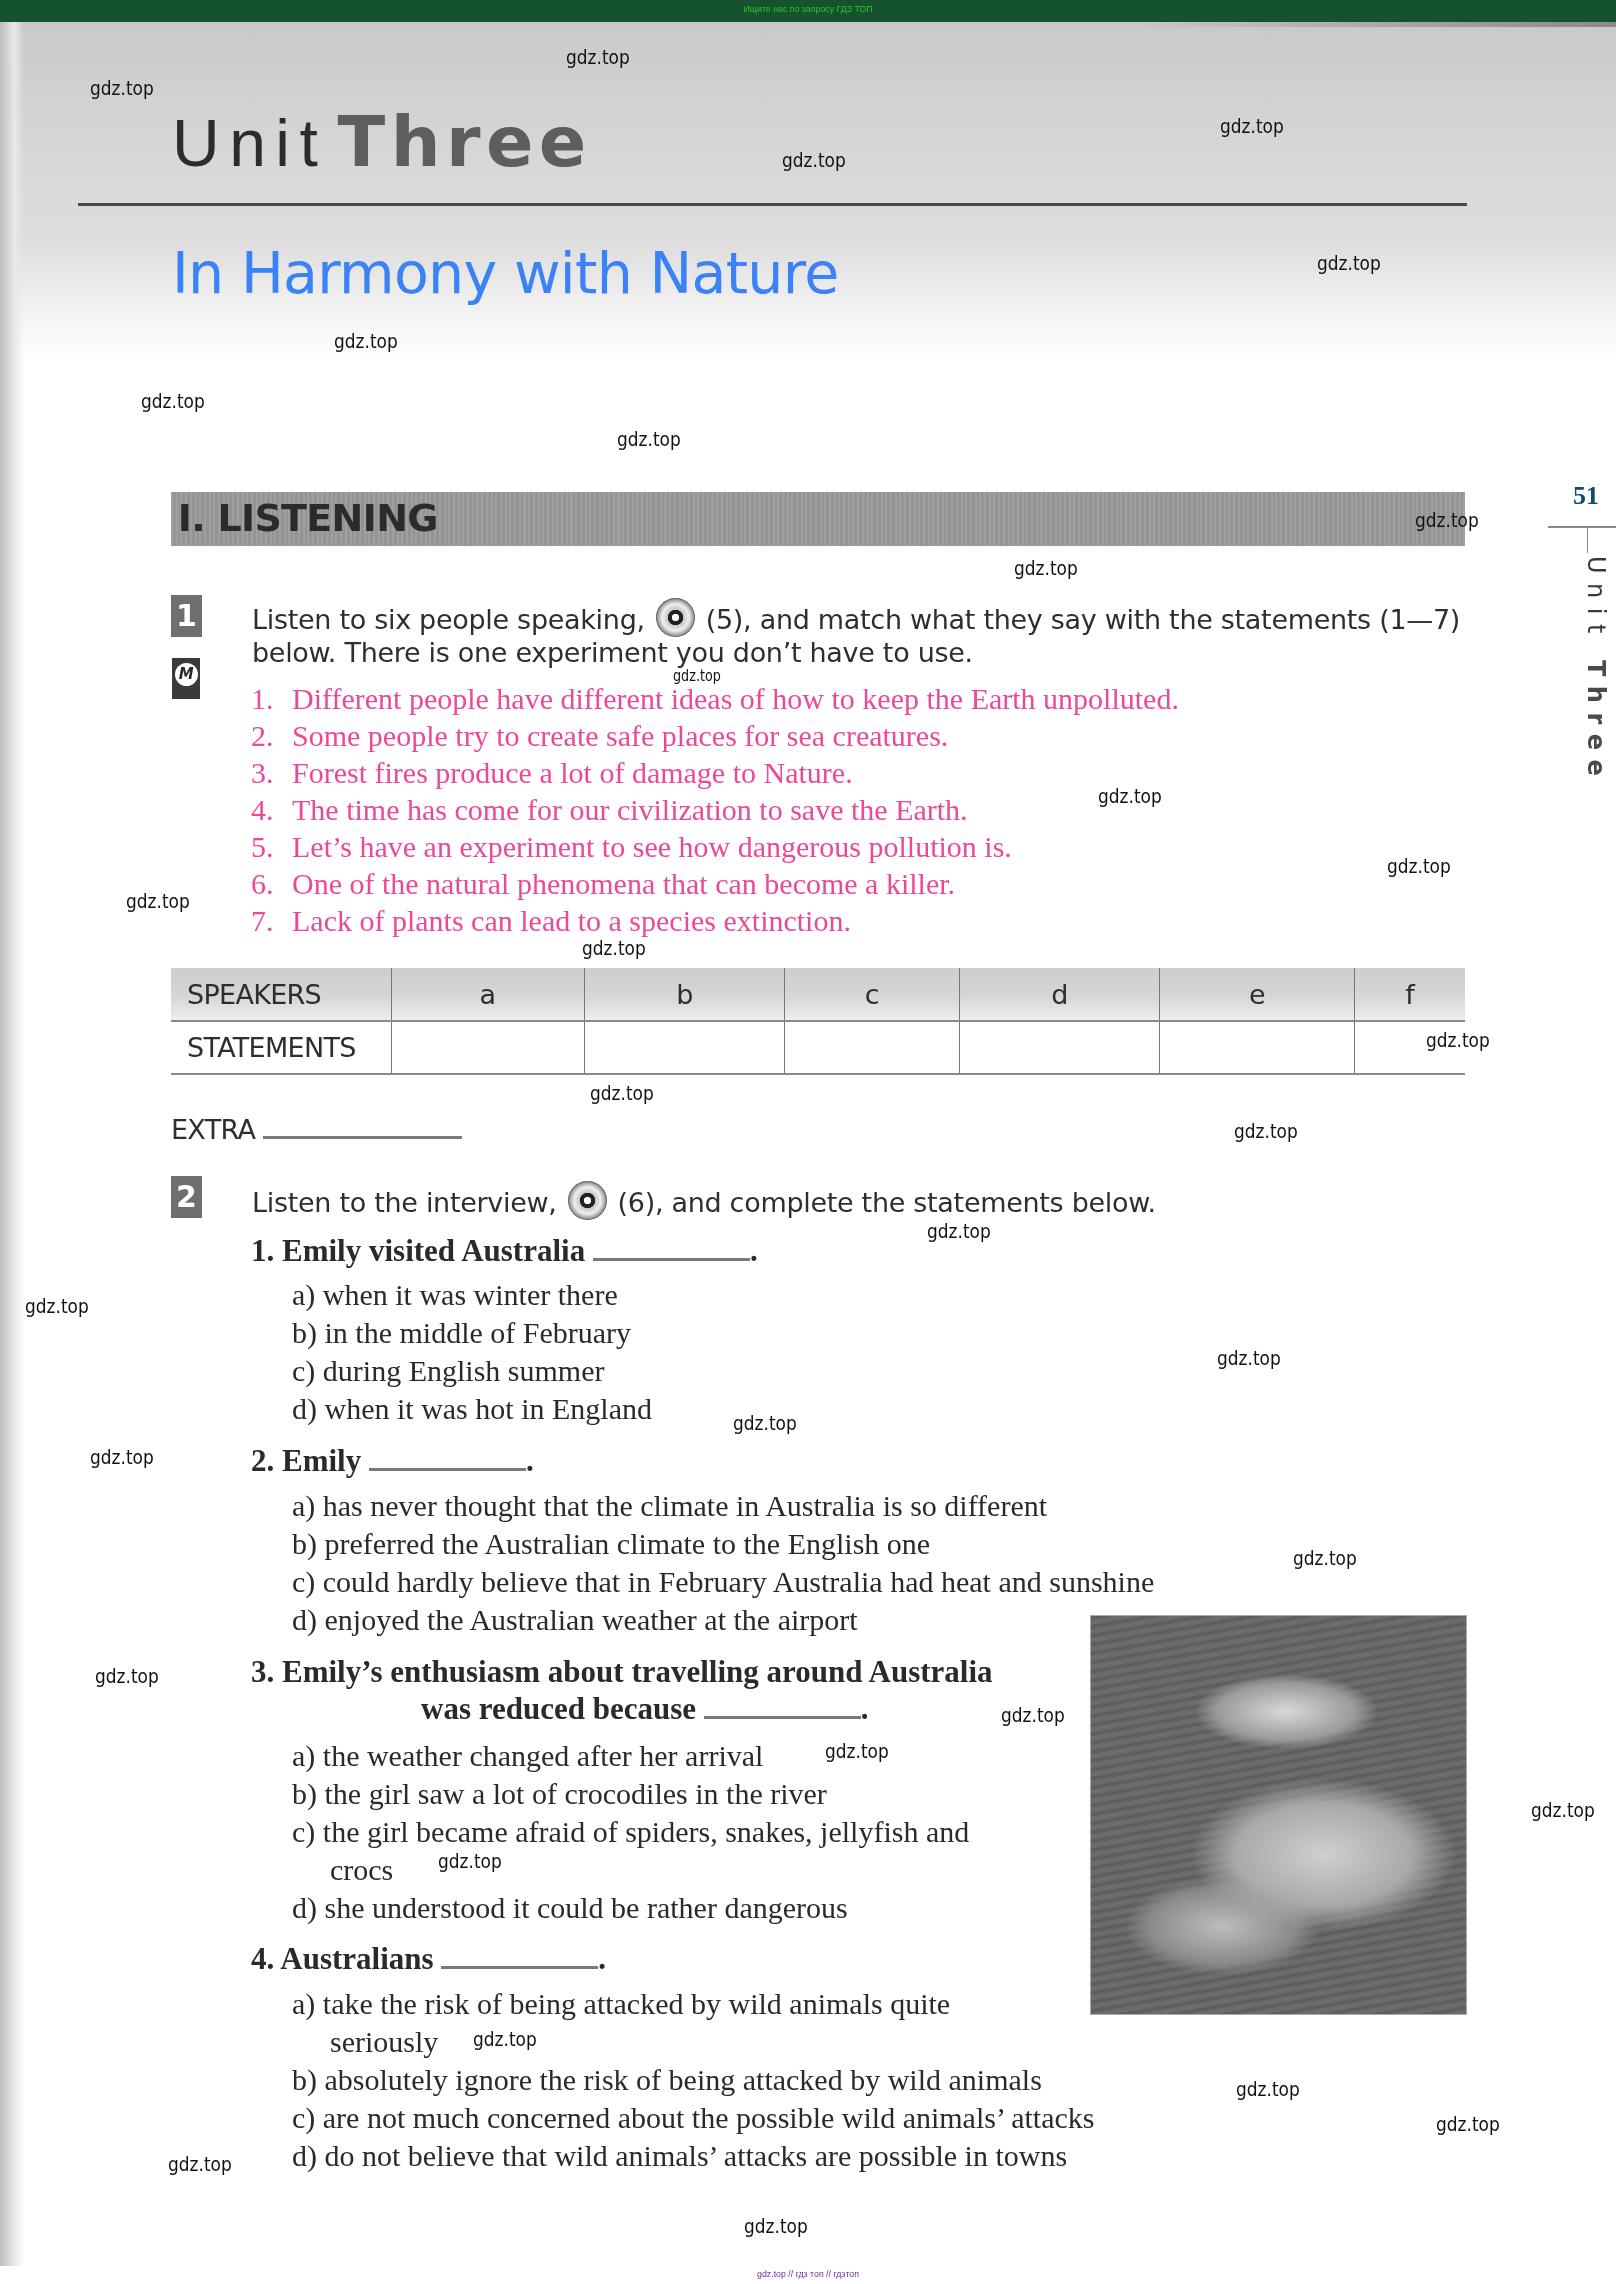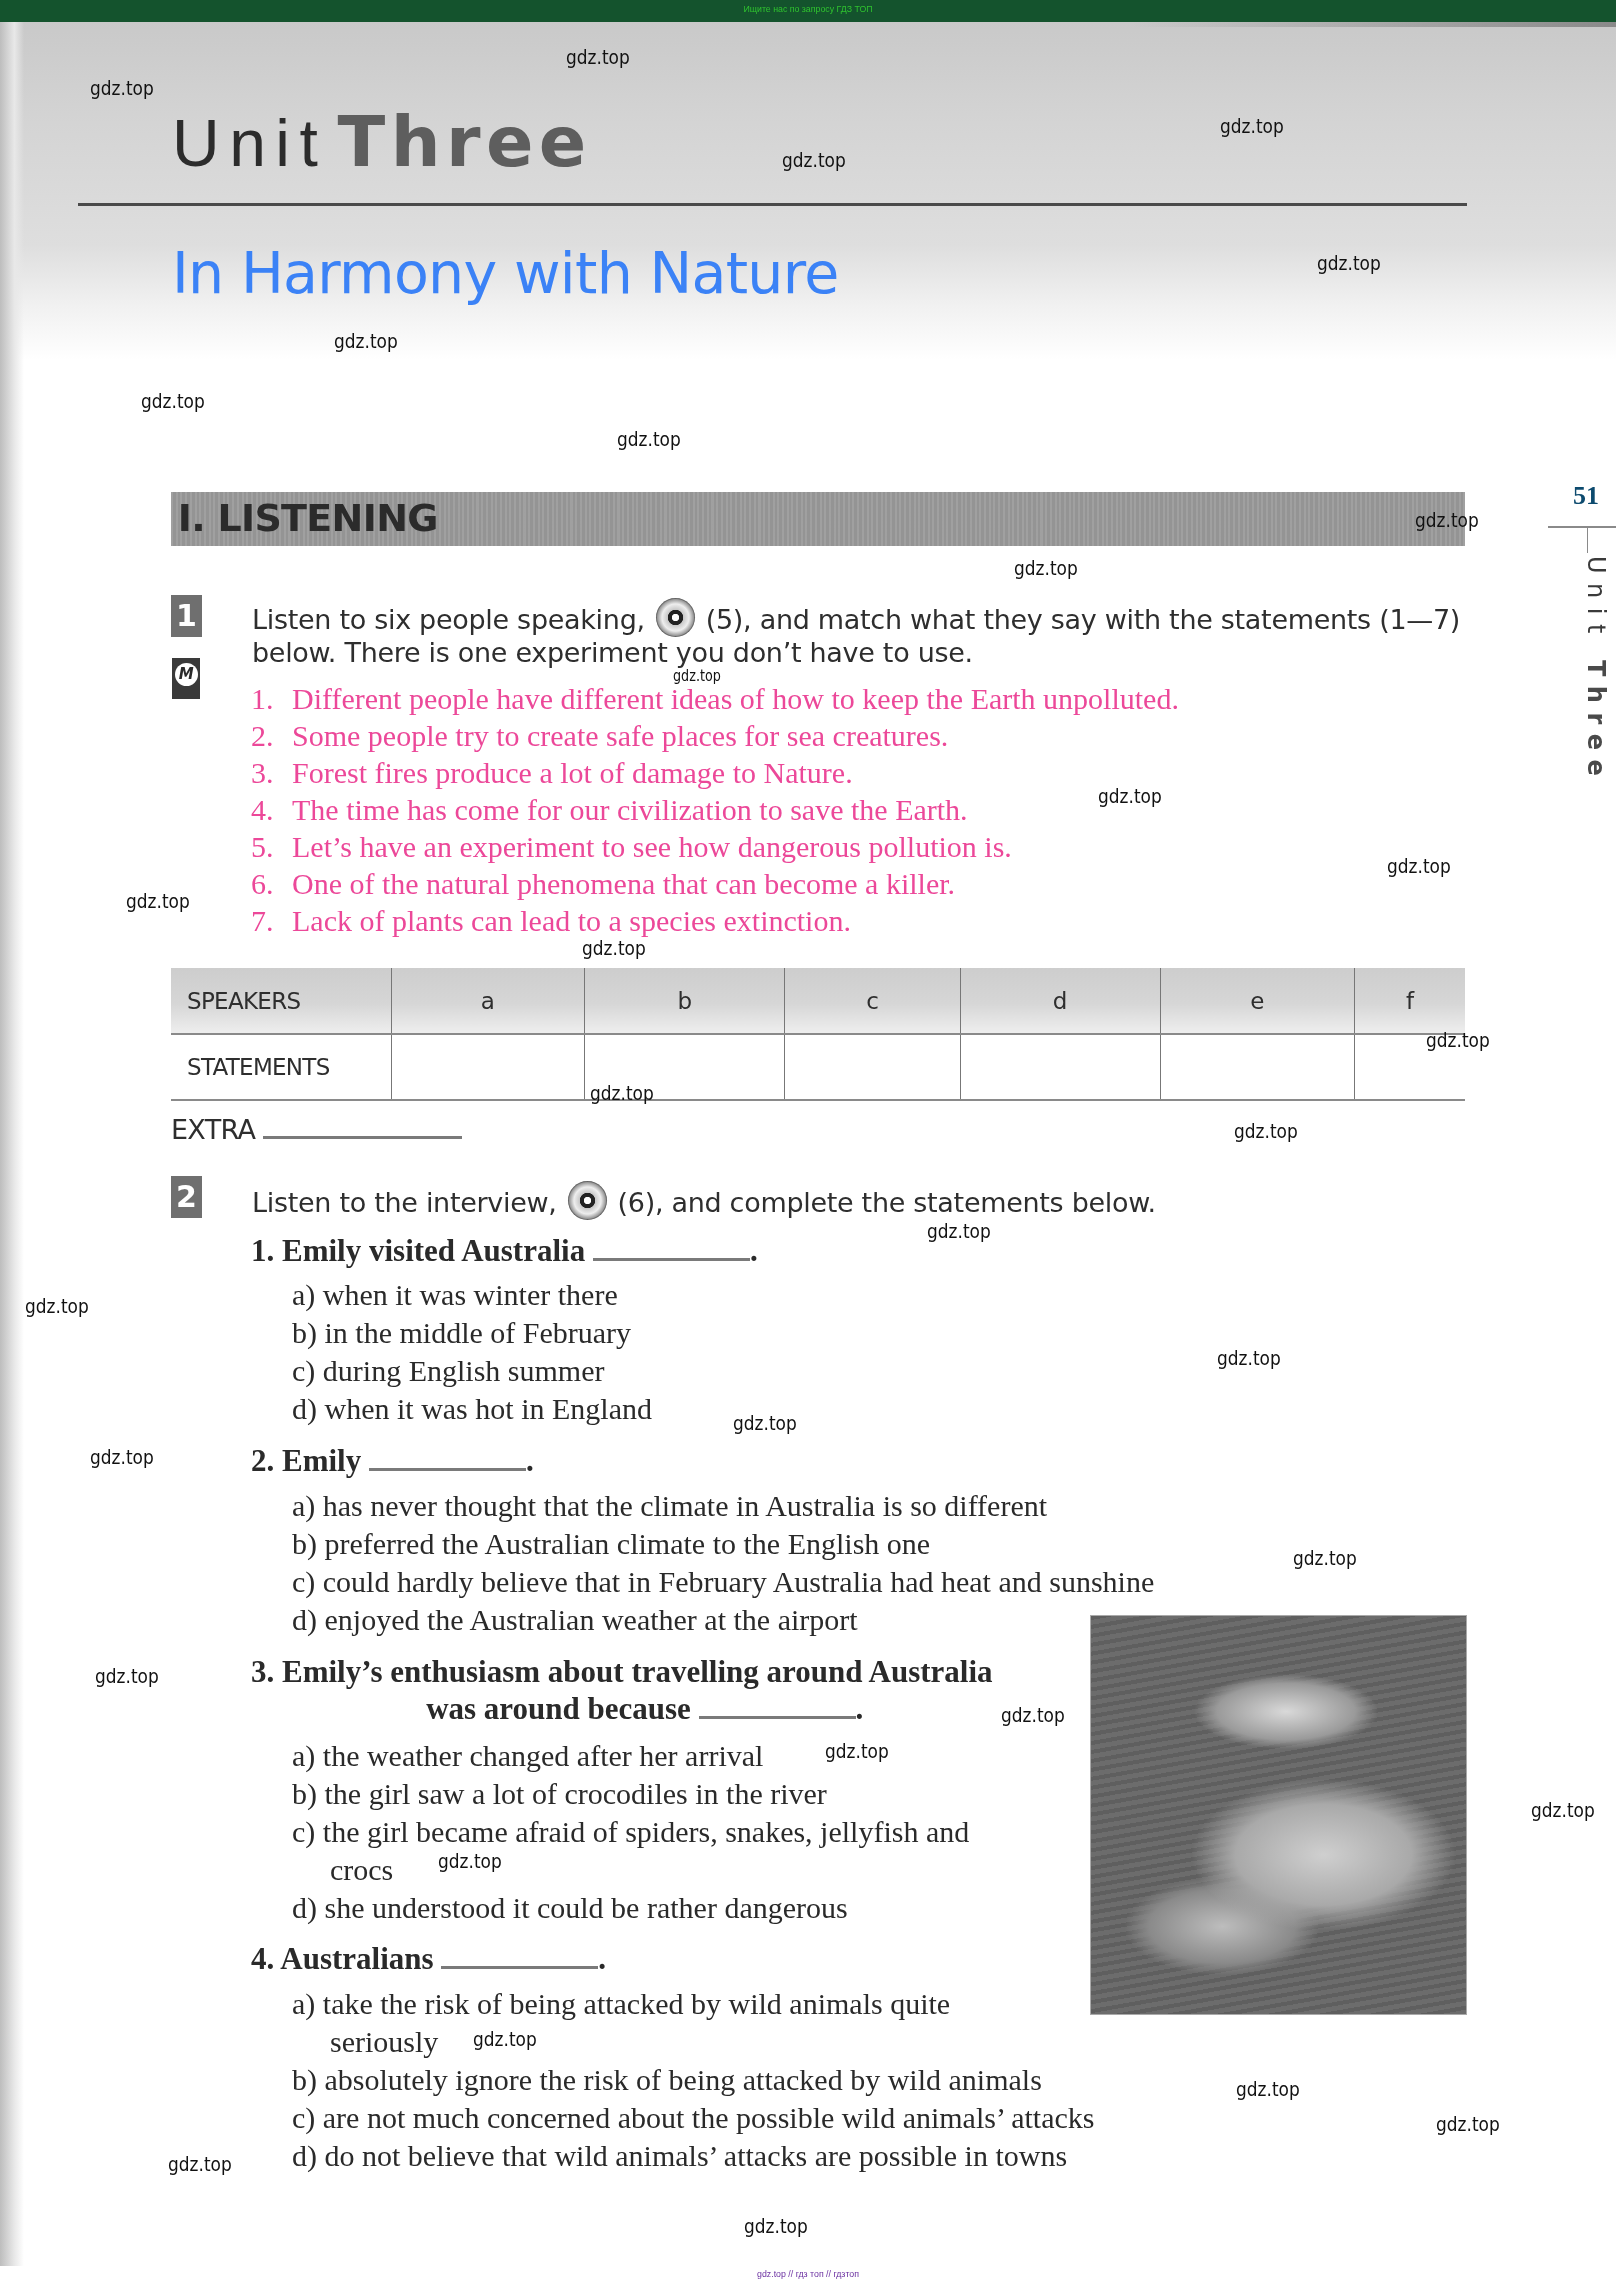--- a/index.html
+++ b/index.html
@@ -47,21 +47,21 @@
 
     .instr { position: absolute; font-family: "DejaVu Sans", sans-serif; font-size: 27px; color: #2e2e2e; line-height: 32px; white-space: nowrap; letter-spacing: -0.3px; }
     .cd-icon { display: inline-block; width: 39px; height: 39px; border-radius: 50%; vertical-align: -8px; margin: 0 2.7px;
       background: radial-gradient(circle, #fff 0 3.4px, #222 4px 7.4px, #c9c9c9 8px, #eee 13.5px, #9a9a9a 18px, #444 19.6px); }
 
     .list { position: absolute; font-size: 30px; line-height: 37px; color: #ec4899; white-space: nowrap; }
     .list .num { display: inline-block; width: 41px; }
 
     
     .match-table { position: absolute; left: 171px; top: 968px; width: 1294px; border-collapse: collapse; font-family: "DejaVu Sans", sans-serif; }
-    .match-table td { height: 66px; font-size: 23px; color: #2e2e2e; border-left: 1.4px solid #777; text-align: center; }
+    .match-table td { height: 53px; font-size: 27px; color: #2e2e2e; border-left: 1.4px solid #777; text-align: center; }
     .match-table td:first-child { border-left: none; text-align: left; padding-left: 16px; width: 220px; letter-spacing: -0.7px; }
     .match-table tr.head td { background: linear-gradient(180deg, #cdcdcd 0%, #d6d6d6 55%, #eeeeee 100%); }
     .match-table tr.head { border-bottom: 2.7px solid #8a8a8a; }
     .match-table tr.body { border-bottom: 2.7px solid #8a8a8a; }
     .match-table td.last { border-right: none; }
 
     .extra { position: absolute; left: 171px; top: 1114px; font-family: "DejaVu Sans", sans-serif; font-size: 27px; color: #2e2e2e; letter-spacing: -0.7px; }
     .blank { display: inline-block; height: 2.7px; background: #7a7a7a; vertical-align: baseline; }
 
     .q { position: absolute; font-size: 31px; font-weight: bold; color: #2a2a2a; white-space: nowrap; line-height: 37px; text-align: center; }
@@ -184,21 +184,21 @@
 <div class="opts" style="left:292px; top:1487px;">
   <div>a) has never thought that the climate in Australia is so different</div>
   <div>b) preferred the Australian climate to the English one</div>
   <div>c) could hardly believe that in February Australia had heat and sunshine</div>
   <div>d) enjoyed the Australian weather at the airport</div>
 </div>
 
 <div class="q" style="left:251px; top:1653px;">
   <div>3. Emily’s enthusiasm about travelling around Australia</div>
   <div style="padding-left:46px;">
-    <span>was around because</span>
+    <span>was reduced because</span>
     <span class="blank" style="width:157px;"></span>.
   </div>
 </div>
 <div class="opts" style="left:292px; top:1737px;">
   <div>a) the weather changed after her arrival</div>
   <div>b) the girl saw a lot of crocodiles in the river</div>
   <div>c) the girl became afraid of spiders, snakes, jellyfish and</div>
   <div class="indent">crocs</div>
   <div>d) she understood it could be rather dangerous</div>
 </div>

